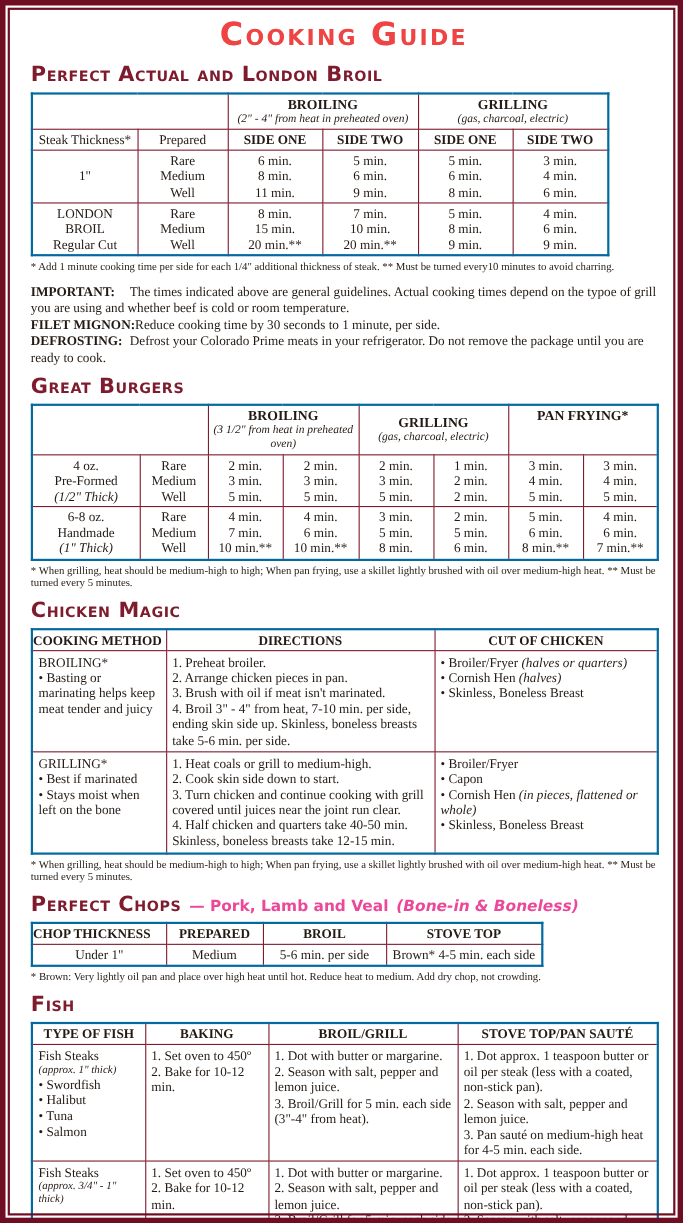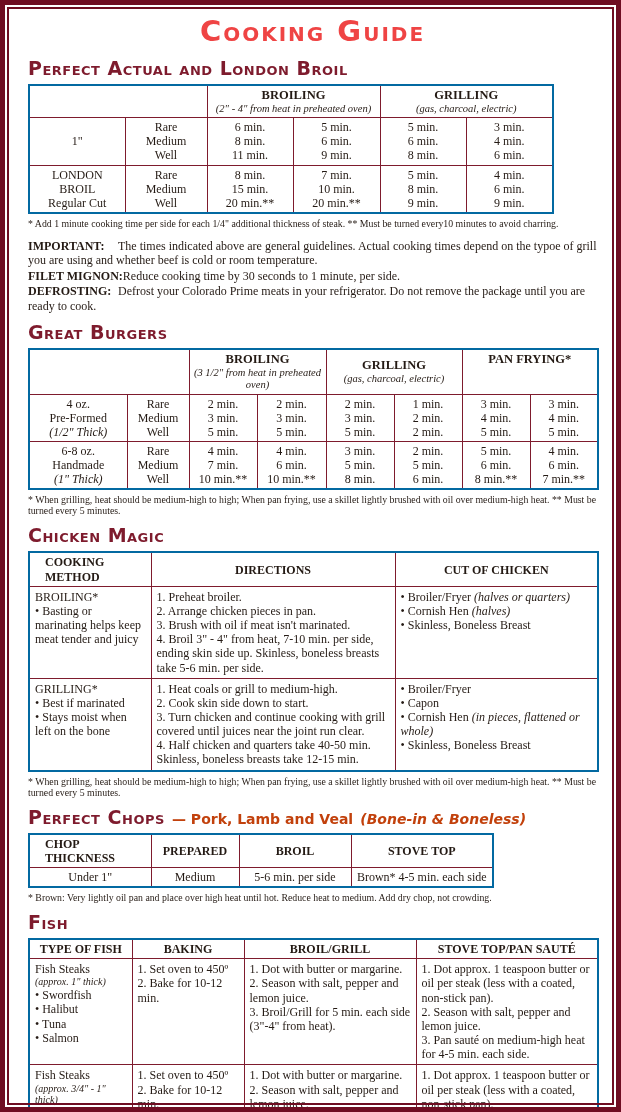--- a/index.html
+++ b/index.html
@@ -29,21 +29,21 @@
     font-family:"DejaVu Sans", sans-serif;
     font-weight:bold;
     font-variant:small-caps;
     font-size:19px;
     letter-spacing:0.5px;
     color:#7e1b2d;
     margin:8px 0 5px 0;
   }
   .h-suffix {
     font-variant:normal;
-    color:#c2410c;
+    color:#ec4899;
     font-size:14px;
     letter-spacing:0;
   }
   .h-suffix-i { font-style:italic; }
 
   table {
     border-collapse:collapse;
     table-layout:fixed;
     font-size:12px;
     line-height:1.18;
@@ -51,21 +51,21 @@
   }
   td, th { border:1px solid #7e1b2d; padding:2px 3px; vertical-align:middle; font-weight:normal; }
   .t-steaks { width:524px; }
   .t-burgers, .t-chicken, .t-fish { width:100%; }
   .t-chops { width:464px;border-radius:16px; }
 
   .group-label { font-weight:bold; font-size:12.5px; text-align:center; }
   .group-sub { font-style:italic; font-size:10.5px; text-align:center; }
   th.colh { font-size:12px; text-align:center; }
   th.colh-b { font-weight:bold; }
-  th.colh-l { text-align:left; padding-left:15px; }
+  th.colh-l { text-align:left; padding-left:0; }
   .cell-c { text-align:center; }
   .cell-l { text-align:left; vertical-align:top; padding:3px 5px; }
   .pre { white-space:pre-line; }
   .b { font-weight:normal; }
   .i { font-style:italic; }
   .small-i { font-style:italic; font-size:10px; }
 
   .footnote { font-size:9.8px; margin:4px 0 5px 0; }
   .advisories { font-size:12px; line-height:1.2; margin:10px 0 2px 0; }
   .advisory-line { margin-bottom:1px; }
@@ -96,20 +96,28 @@
         <tr>
       <td colspan="2"></td>
       <td colspan="2">
         <div class="group-label">BROILING</div>
         <div class="group-sub">(2" - 4" from heat in preheated oven)</div>
       </td>
       <td colspan="2">
         <div class="group-label">GRILLING</div>
         <div class="group-sub">(gas, charcoal, electric)</div>
       </td>
+    </tr>
+    <tr>
+      <th class="colh">Steak Thickness*</th>
+      <th class="colh">Prepared</th>
+      <th class="colh colh-b">SIDE ONE</th>
+      <th class="colh colh-b">SIDE TWO</th>
+      <th class="colh colh-b">SIDE ONE</th>
+      <th class="colh colh-b">SIDE TWO</th>
     </tr>
     <tr>
       <td class="cell-c">
         <div class="b"></div>
         <div>1"</div>
       </td>
       <td class="cell-c pre">Rare
 Medium
 Well</td>
       <td class="cell-c pre">6 min.

